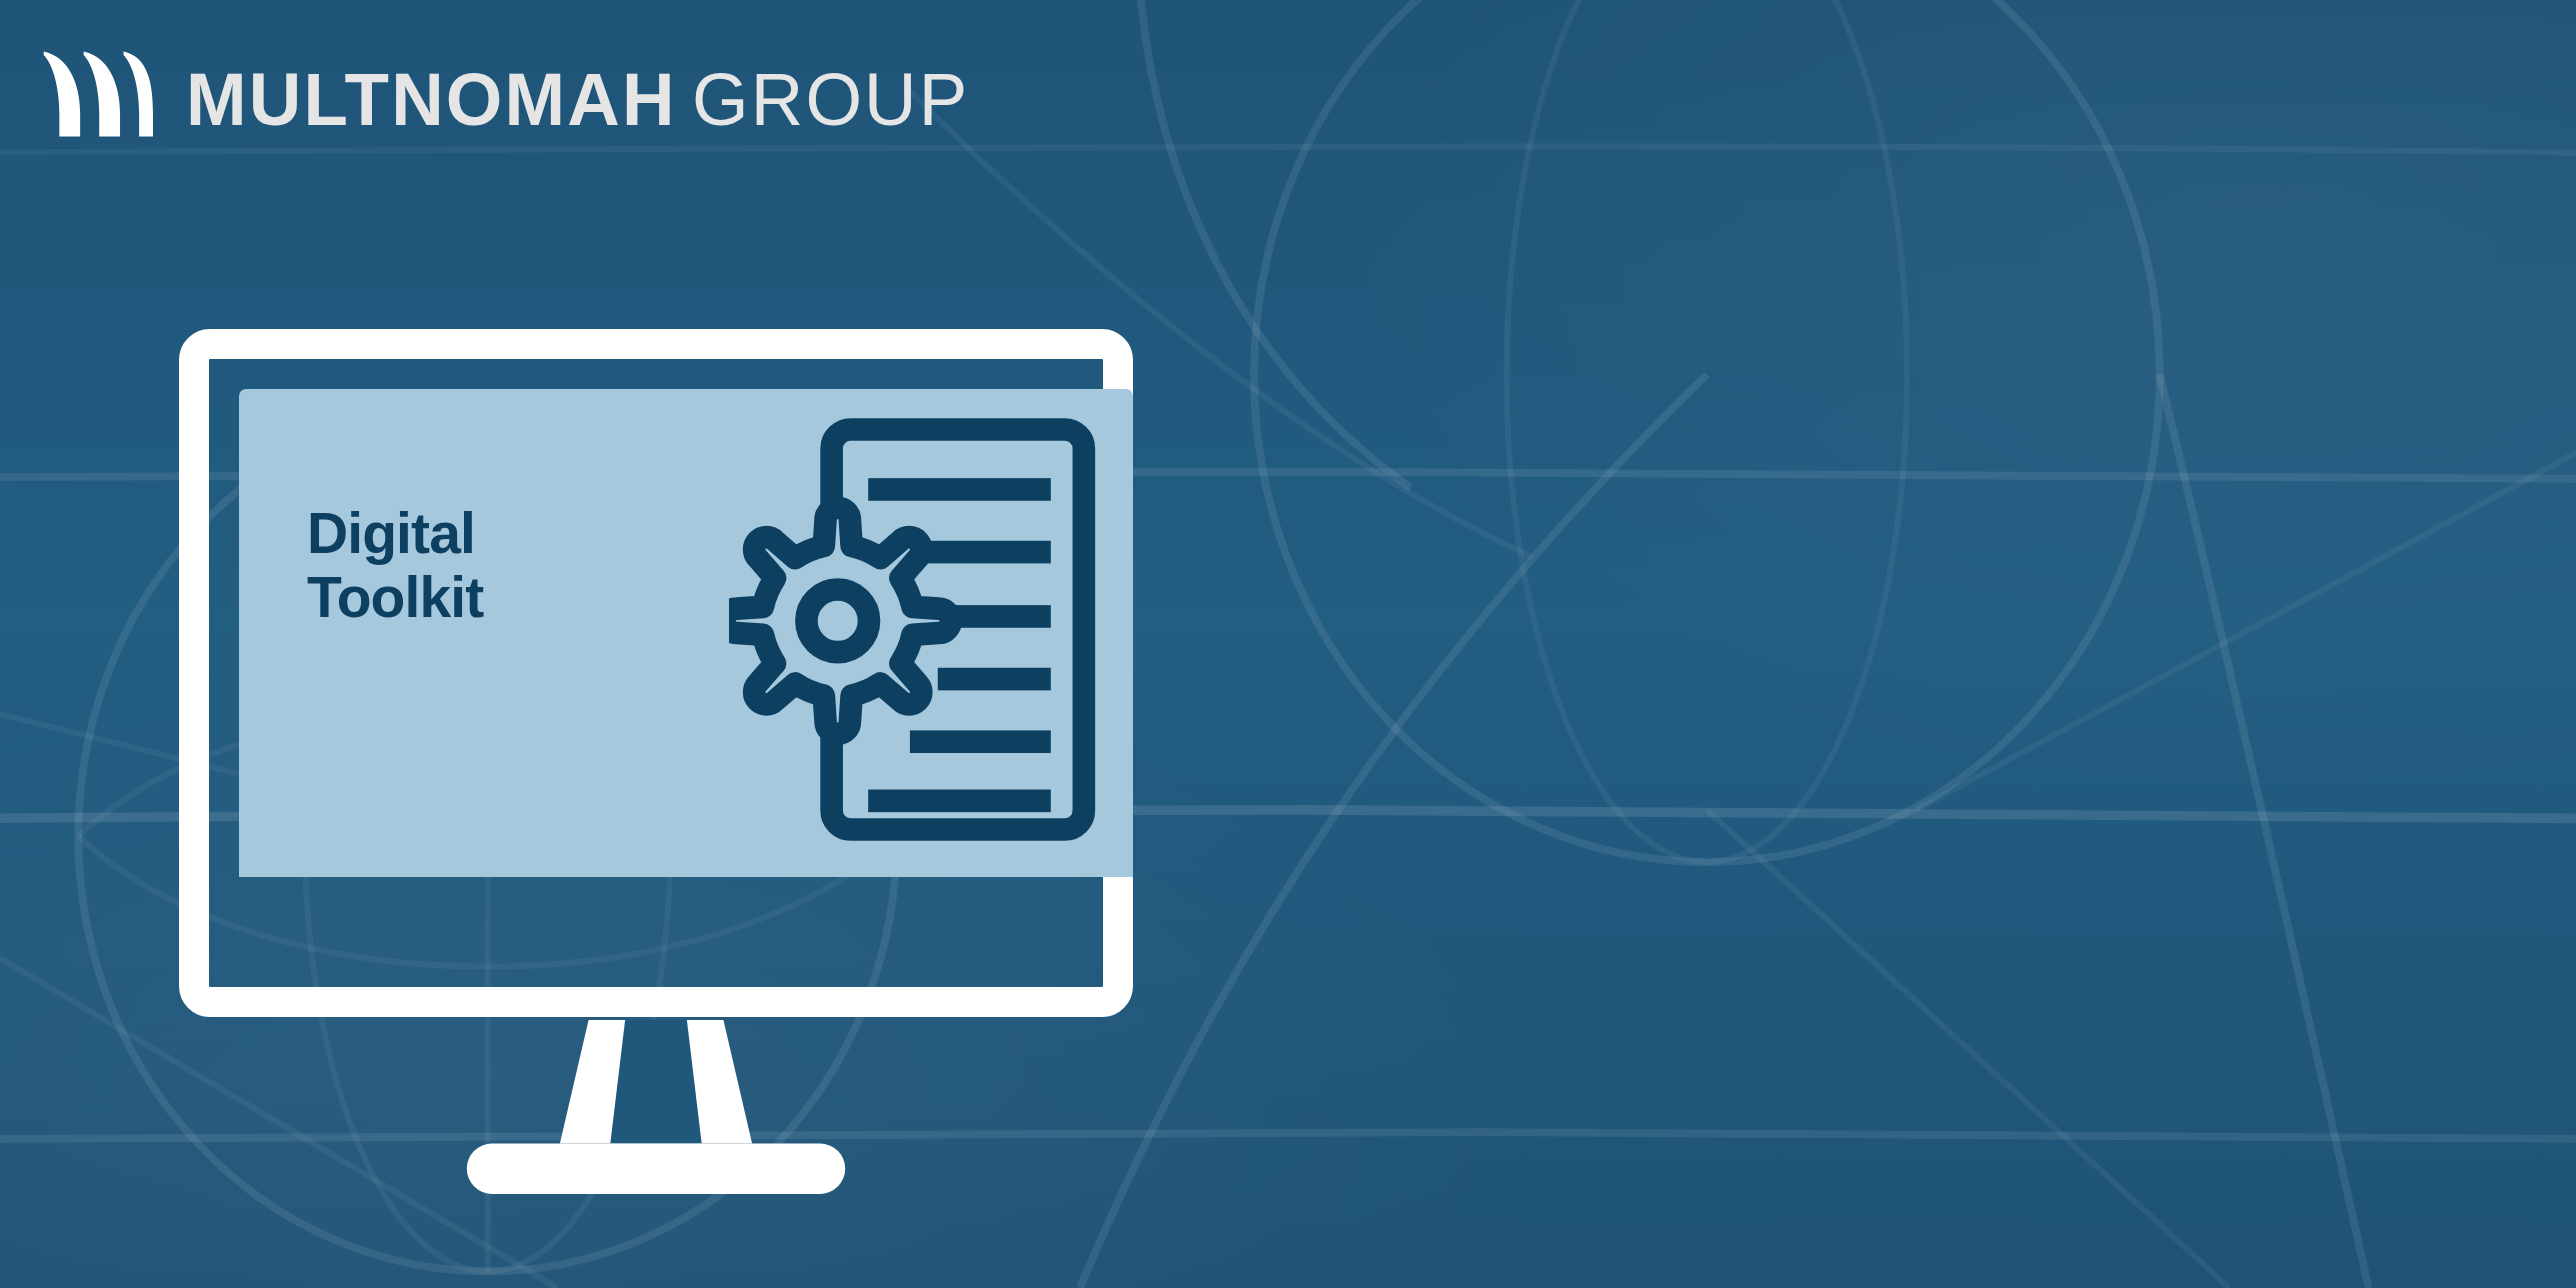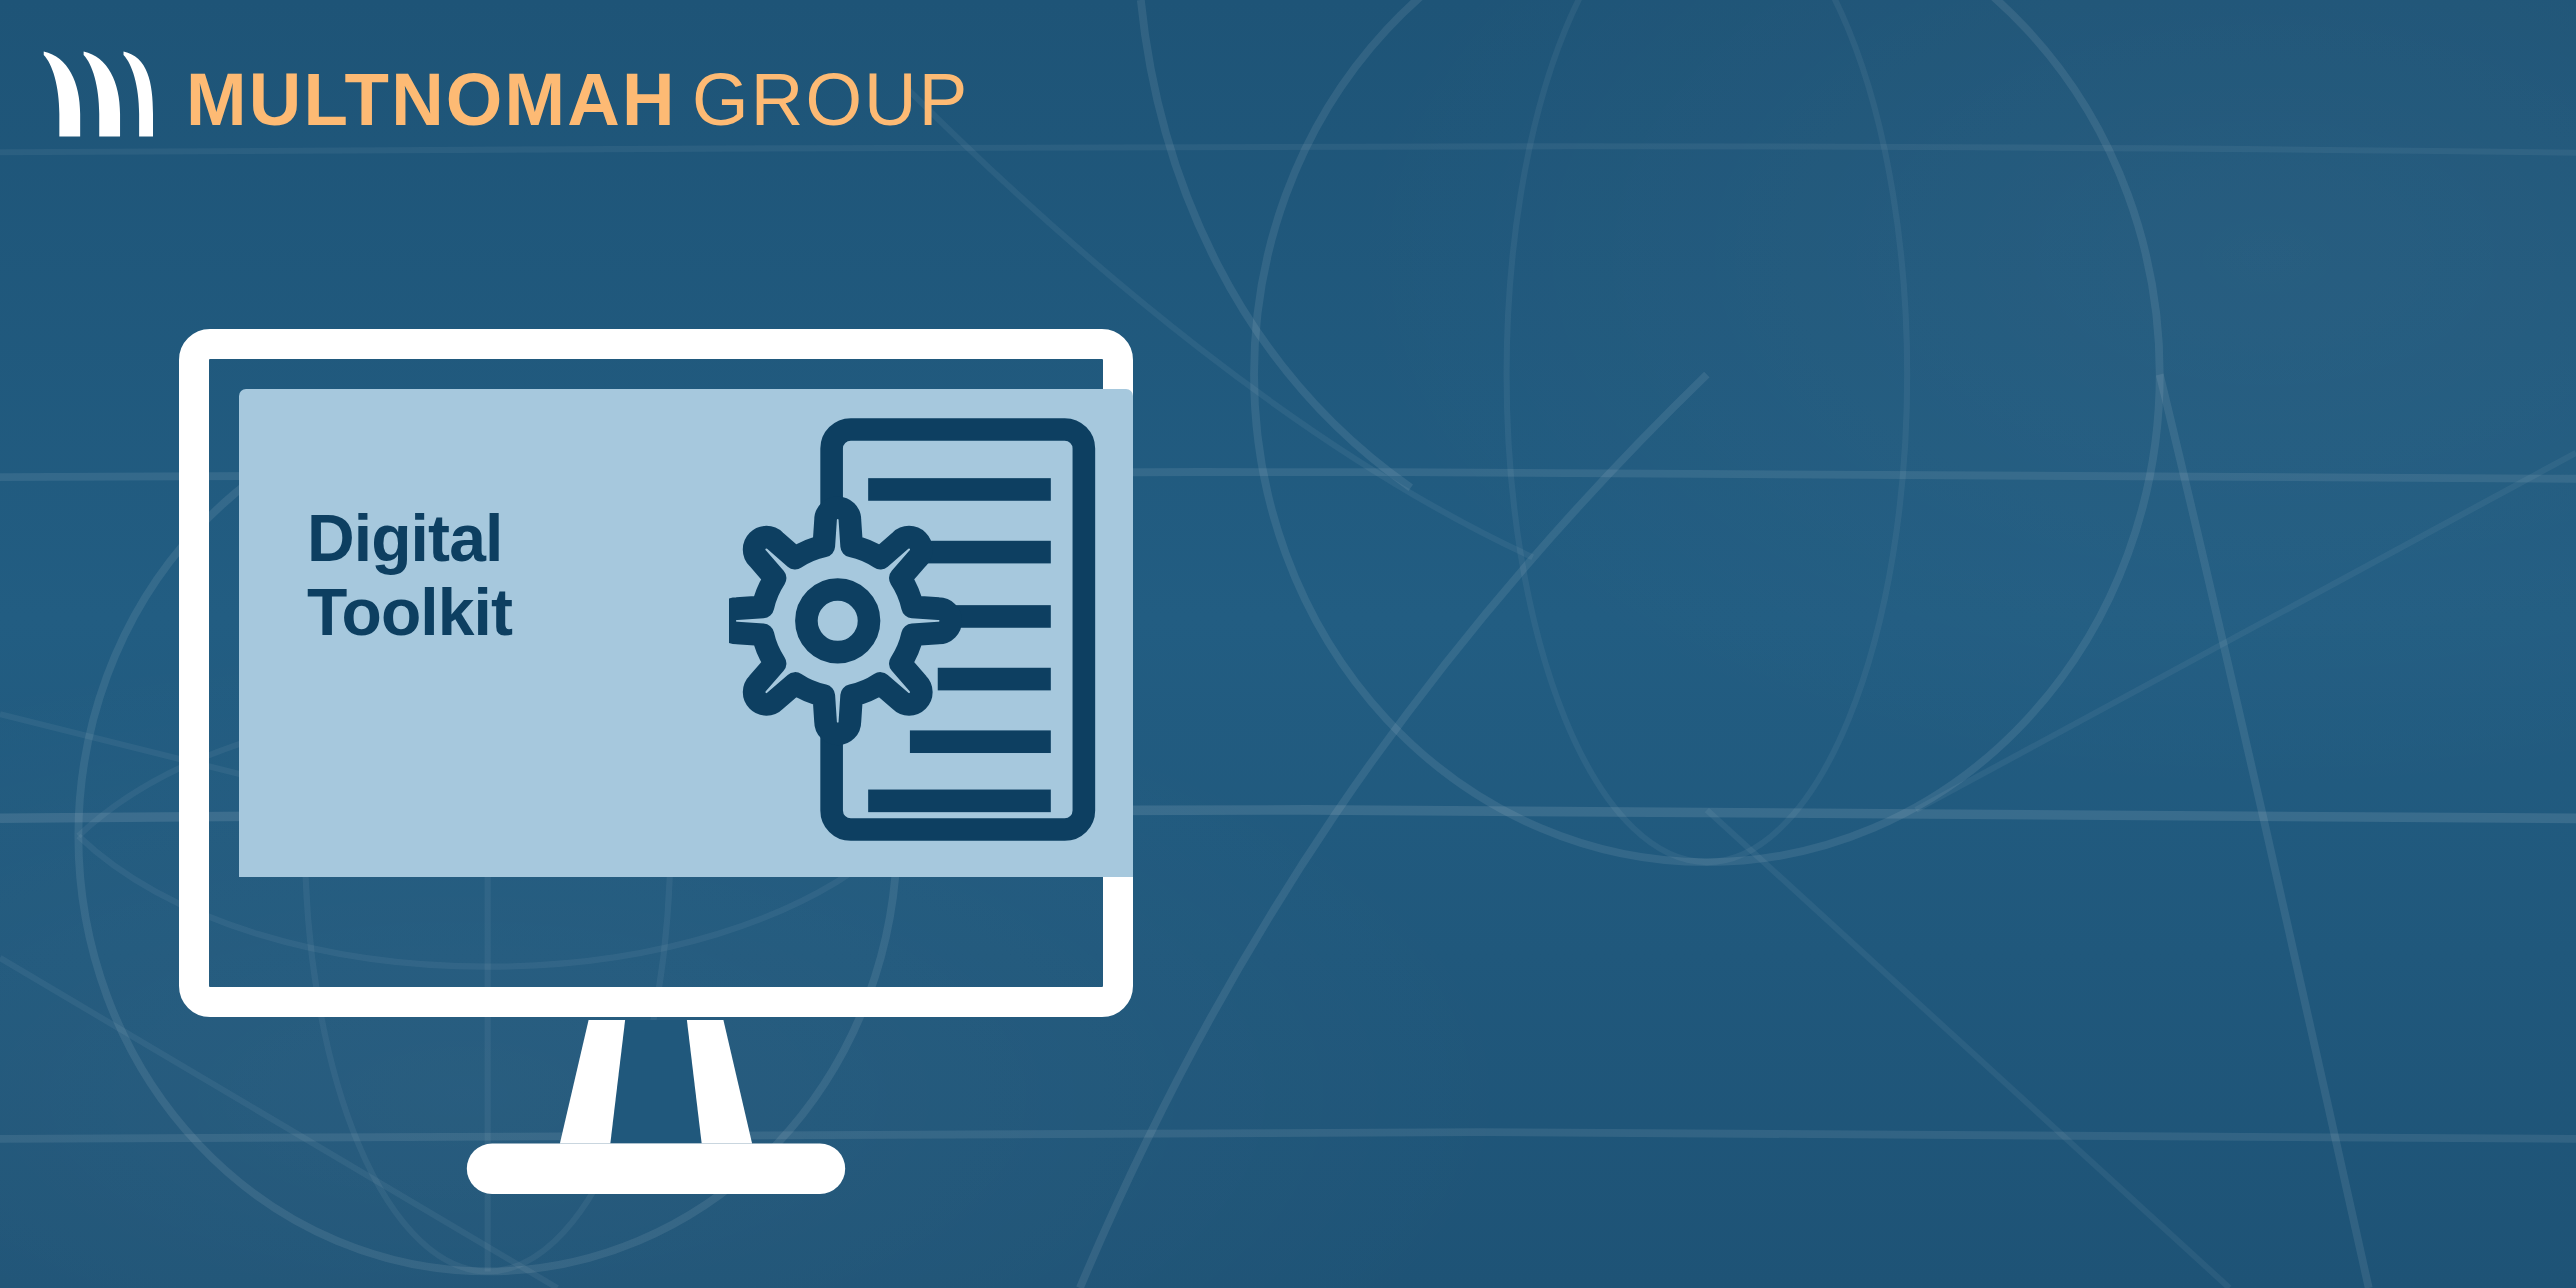--- a/index.html
+++ b/index.html
@@ -35,21 +35,21 @@
     left:42px;
     top:45px;
     display:flex;
     align-items:center;
     gap:33px;
   }
   #logo-mark{display:block;}
   #logo-word{
     display:flex;
     align-items:baseline;
-    color:#fdba74;
+    color:#e5e5e5;
     letter-spacing:0.9px;
     white-space:nowrap;
     margin-top:17px;
   }
   .word-strong{
     font-size:75px;
     font-weight:700;
     letter-spacing:2.2px;
     line-height:1;
     transform:scaleX(.97);
@@ -88,21 +88,21 @@
     height:488px;
     background:#a6c8dd;
     border-radius:7px 7px 0 0;
   }
   #screen-text{
     position:absolute;
     left:68px;
     top:113px;
     color:#0d3f61;
     font-weight:700;
-    font-size:66px;
+    font-size:57px;
     line-height:1.12;
     letter-spacing:-0.9px;
     white-space:pre-line;
   }
   #screen-icon{
     position:absolute;
     right:30px;
     top:22.6px;
   }
   #monitor-neck{

